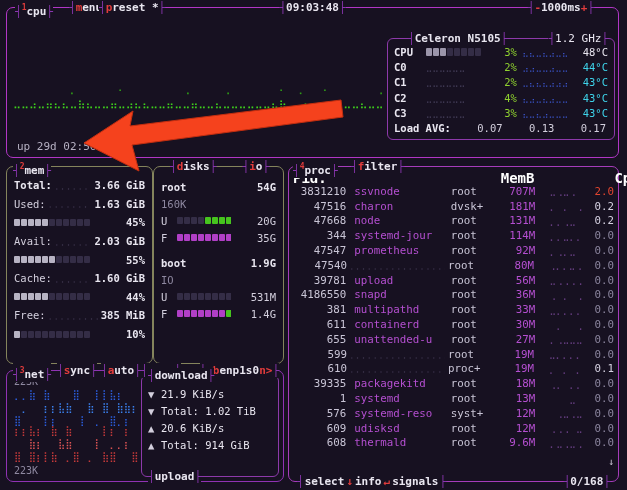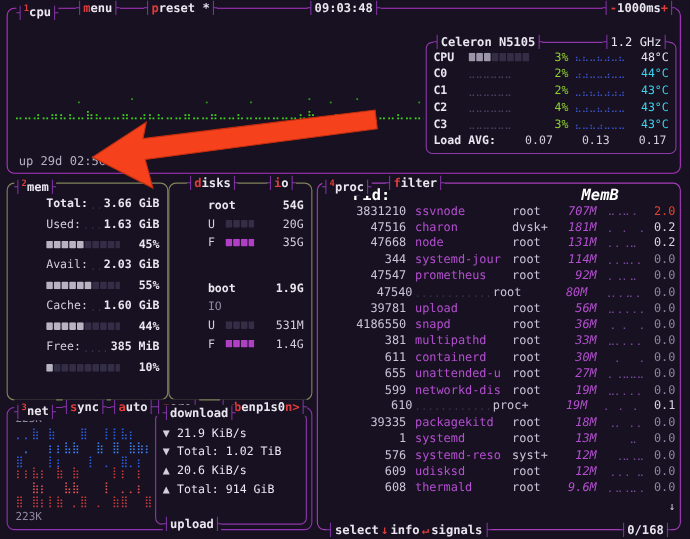--- a/index.html
+++ b/index.html
@@ -5,39 +5,39 @@
   * { box-sizing: border-box; margin: 0; padding: 0; }
   html,body { width: 627px; height: 490px; }
   body {
     background: #171121;
     font-family: "DejaVu Sans Mono", monospace;
     font-size: 11px;
     color: #d3cfdd;
     overflow: hidden;
   }
   .screen { position: relative; width: 627px; height: 490px; background: #171121; overflow: hidden; }
-  .box { position: absolute; border: 1.5px solid; border-radius: 7px; background: transparent; padding-left: 28px; }
+  .box { position: absolute; border: 1.5px solid; border-radius: 7px; background: transparent; }
   .cpu-box   { left: 6px;   top: 7px;   width: 613px; height: 151px; border-color: #b136c6; }
   .mem-box   { left: 6px;   top: 166px; width: 147px; height: 198px; border-color: #84845c; }
   .disks-box { left: 153px; top: 166px; width: 131px; height: 198px; border-color: #84845c; }
   .net-box   { left: 6px;   top: 370px; width: 278px; height: 112px; border-color: #9032b4; }
   .proc-box  { left: 288px; top: 166px; width: 331px; height: 316px; border-color: #a63cba; }
   .subbox { position: absolute; border: 1.5px solid #8d39aa; border-radius: 6px; }
 
   .btitle,.bbtitle { position: absolute; font-size: 11px; font-weight: bold; color: #e9e6f0;
     background: #171121; line-height: 15px; white-space: nowrap; z-index: 5; }
   .btitle { top: -8px; } .bbtitle { bottom: -8px; }
   .btitle::before,.bbtitle::before { content: "┤"; color: #8a36b0; font-weight: normal; }
   .btitle::after,.bbtitle::after  { content: "├"; color: #8a36b0; font-weight: normal; }
   .hk { color: #e03c3c; }
   sup.bnum { color: #e03c3c; font-size: 8px; vertical-align: super; }
   .bold { font-weight: bold; color: #e9e6f0; }
 
   .clock { left: 50%; transform: translateX(-50%); }
-  .interval { right: 4px; }
+  .interval { right: 24px; }
 
   
   .cpu-info { right: 3px; top: 30px; width: 228px; height: 102px; }
   .cpu-info .inner { padding: 5px 6px 0 6px; }
   .core-row { display: flex; align-items: center; height: 15.3px; font-size: 10.5px; }
   .c-name { width: 32px; font-weight: bold; color: #e9e6f0; }
   .c-meter { width: 62px; display: flex; gap: 1px; align-items: center; overflow: hidden; }
   .c-meter.dots { font-size: 9px; color: #4a4360; display: block; }
   .c-meter .seg { width: 6px; height: 8px; border-radius: 1px; flex: none; }
   .c-pct { width: 30px; text-align: right; color: #8fd12f; }
@@ -78,48 +78,48 @@
   .dl-row { display: flex; align-items: center; height: 17px; font-size: 10.5px; color: #e9e6f0; }
   .dl-icon { width: 13px; color: #d3cfdd; }
 
   
   .proc-head { display: flex; align-items: center; height: 15px; font-size: 14px; padding: 7px 4px 0 4px; font-weight: bold; color: #ffffff; gap: 40px; }
   .proc-rows { padding: 2px 4px 0 4px; }
   .p-row { display: flex; align-items: center; height: 14.8px; font-size: 10.8px; }
   .p-pid  { width: 54px; text-align: right; color: #c9c5d6; }
   .p-prog { width: 100px; padding-left: 8px; color: #b44fd0; overflow: hidden; white-space: nowrap; }
   .p-user { width: 44px; color: #c9c5d6; overflow: hidden; white-space: nowrap; }
-  .p-memb { width: 42px; text-align: right; color: #b44fd0; font-style: italic; }
+  .p-memb { width: 42px; text-align: right; color: #b44fd0; }
   .p-cg   { width: 48px; text-align: right; color: #7b4a9b; font-size: 9px; overflow: hidden; white-space: nowrap; }
   .p-cpu  { width: 32px; text-align: right; }
   .proc-head .p-prog, .proc-head .p-pid, .proc-head .p-user, .proc-head .p-memb, .proc-head .p-cpu { color: #ffffff; }
   .scrolldn { position: absolute; right: 4px; bottom: 14px; color: #cfcbd8; font-size: 10px; }
   .footer-items span { margin: 0 1px; }
 
   .arrow-svg { position: absolute; left: 0; top: 0; z-index: 99; pointer-events: none; }
 </style>
 </head>
 <body>
 
 <div class="screen">
 
   <div class="box cpu-box">
     <span class="btitle" style="left:8px"><sup class="bnum">1</sup><span>cpu</span></span>
     <span class="btitle" style="left:62px"><span class="hk">m</span><span>enu</span></span>
-    <span class="btitle" style="left:124px"><span class="hk">p</span><span>reset *</span></span>
+    <span class="btitle" style="left:92px"><span class="hk">p</span><span>reset *</span></span>
     <span class="btitle clock">09:03:48</span>
     <span class="btitle interval"><span class="hk">-</span><span>1000ms</span><span class="hk">+</span></span>
 
     <div class="graph cpu-graph">
       <div class="gl" style="color:#2f9b17">⠀⠀⠀⠀⠀⠀⠀⡀⠀⠀⠀⠀⠀⠄⠀⠀⠀⠀⠀⠀⠀⢀⠀⠀⠀⠀⢀⠀⠀⠀⠀⠀⠀⠄⠀⢀⠀⠀⠠⠀⠀⠀⠀⠀⠀⢀⢀⠀⠀⠀⠀⠀⠀⠀⠀⠀⠀⠀⠀⠀</div>
       <div class="gl" style="color:#3fd41c">⣀⣀⣠⣀⣤⣄⣄⣀⣦⣄⣀⣀⣤⣀⣠⣄⣄⣀⣀⣤⣀⣀⣤⣀⣀⣄⣀⣀⣀⣀⣀⣀⣄⣦⣀⣀⣄⣤⣀⣀⣀⣀⣀⣄⣀⣀⣀⣀⣄⣀⣤⣤⣀⣀⣦⣄⣀⣀⣀⣦</div>
     </div>
 
     <div class="subbox cpu-info">
-      <span class="btitle" style="left:6px">Celeron N5105</span>
+      <span class="btitle" style="left:20px">Celeron N5105</span>
       <span class="btitle" style="right:6px; font-weight:normal">1.2 GHz</span>
       <div class="inner">
         <div>
             <div class="core-row">
               <span class="c-name">CPU</span>
               <span class="c-meter">
                 <span class="seg" style="background: rgb(155, 149, 170);"></span>
                 <span class="seg" style="background: rgb(155, 149, 170);"></span>
                 <span class="seg" style="background: rgb(155, 149, 170);"></span>
                 <span class="seg" style="background: rgb(52, 45, 70);"></span>
@@ -271,20 +271,21 @@
   <div class="box disks-box">
     <span class="btitle" style="left:16px"><span class="hk">d</span><span>isks</span></span>
     <span class="btitle" style="right:14px"><span class="hk">i</span><span>o</span></span>
     <div class="disk-rows">
         <div>
           <div class="d-row">
             <span class="bold">root</span>
             <span class="d-flex"></span>
             <span class="bold">54G</span>
           </div>
+          <div class="d-row d-io">160K</div>
           <div class="d-row">
             <span class="d-lab">U</span>
             <span class="d-meter">
               <span class="seg" style="background: rgb(52, 45, 70);"></span>
               <span class="seg" style="background: rgb(52, 45, 70);"></span>
               <span class="seg" style="background: rgb(52, 45, 70);"></span>
               <span class="seg" style="background: rgb(52, 45, 70);"></span>
               <span class="seg" style="background: rgb(70, 196, 30);"></span>
               <span class="seg" style="background: rgb(70, 196, 30);"></span>
               <span class="seg" style="background: rgb(70, 196, 30);"></span>
@@ -300,21 +301,21 @@
               <span class="seg" style="background: rgb(177, 63, 198);"></span>
               <span class="seg" style="background: rgb(177, 63, 198);"></span>
               <span class="seg" style="background: rgb(177, 63, 198);"></span>
               <span class="seg" style="background: rgb(177, 63, 198);"></span>
               <span class="seg" style="background: rgb(177, 63, 198);"></span>
               <span class="seg" style="background: rgb(177, 63, 198);"></span>
             </span>
             <span class="d-val">35G</span>
           </div>
         </div>
-        <div style="margin-top: 24px;">
+        <div style="margin-top: 8px;">
           <div class="d-row">
             <span class="bold">boot</span>
             <span class="d-flex"></span>
             <span class="bold">1.9G</span>
           </div>
           <div class="d-row d-io">IO</div>
           <div class="d-row">
             <span class="d-lab">U</span>
             <span class="d-meter">
               <span class="seg" style="background: rgb(52, 45, 70);"></span>
@@ -498,21 +499,20 @@
           <span class="p-pid">655</span>
           <span class="p-prog">unattended-u</span>
           <span class="p-lead">⡀⡀⡀⡀⡀⡀⡀⡀⡀⡀⡀⡀⡀⡀⡀⡀⡀⡀⡀⡀⡀⡀⡀⡀⡀⡀</span>
           <span class="p-user">root</span>
           <span class="p-memb">27M</span>
           <span class="p-cg">⡀⢀⣀⣀⣀</span>
           <span class="p-cpu" style="color: rgb(139, 133, 158);">0.0</span>
         </div>
         <div class="p-row">
           <span class="p-pid">599</span>
-          <span class="p-prog">networkd-dis</span>
           <span class="p-lead">⡀⡀⡀⡀⡀⡀⡀⡀⡀⡀⡀⡀⡀⡀⡀⡀⡀⡀⡀⡀⡀⡀⡀⡀⡀⡀</span>
           <span class="p-user">root</span>
           <span class="p-memb">19M</span>
           <span class="p-cg">⣀⡀⡀⡀⡀</span>
           <span class="p-cpu" style="color: rgb(139, 133, 158);">0.0</span>
         </div>
         <div class="p-row">
           <span class="p-pid">610</span>
           <span class="p-lead">⡀⡀⡀⡀⡀⡀⡀⡀⡀⡀⡀⡀⡀⡀⡀⡀⡀⡀⡀⡀⡀⡀⡀⡀⡀⡀</span>
           <span class="p-user">proc+</span>

